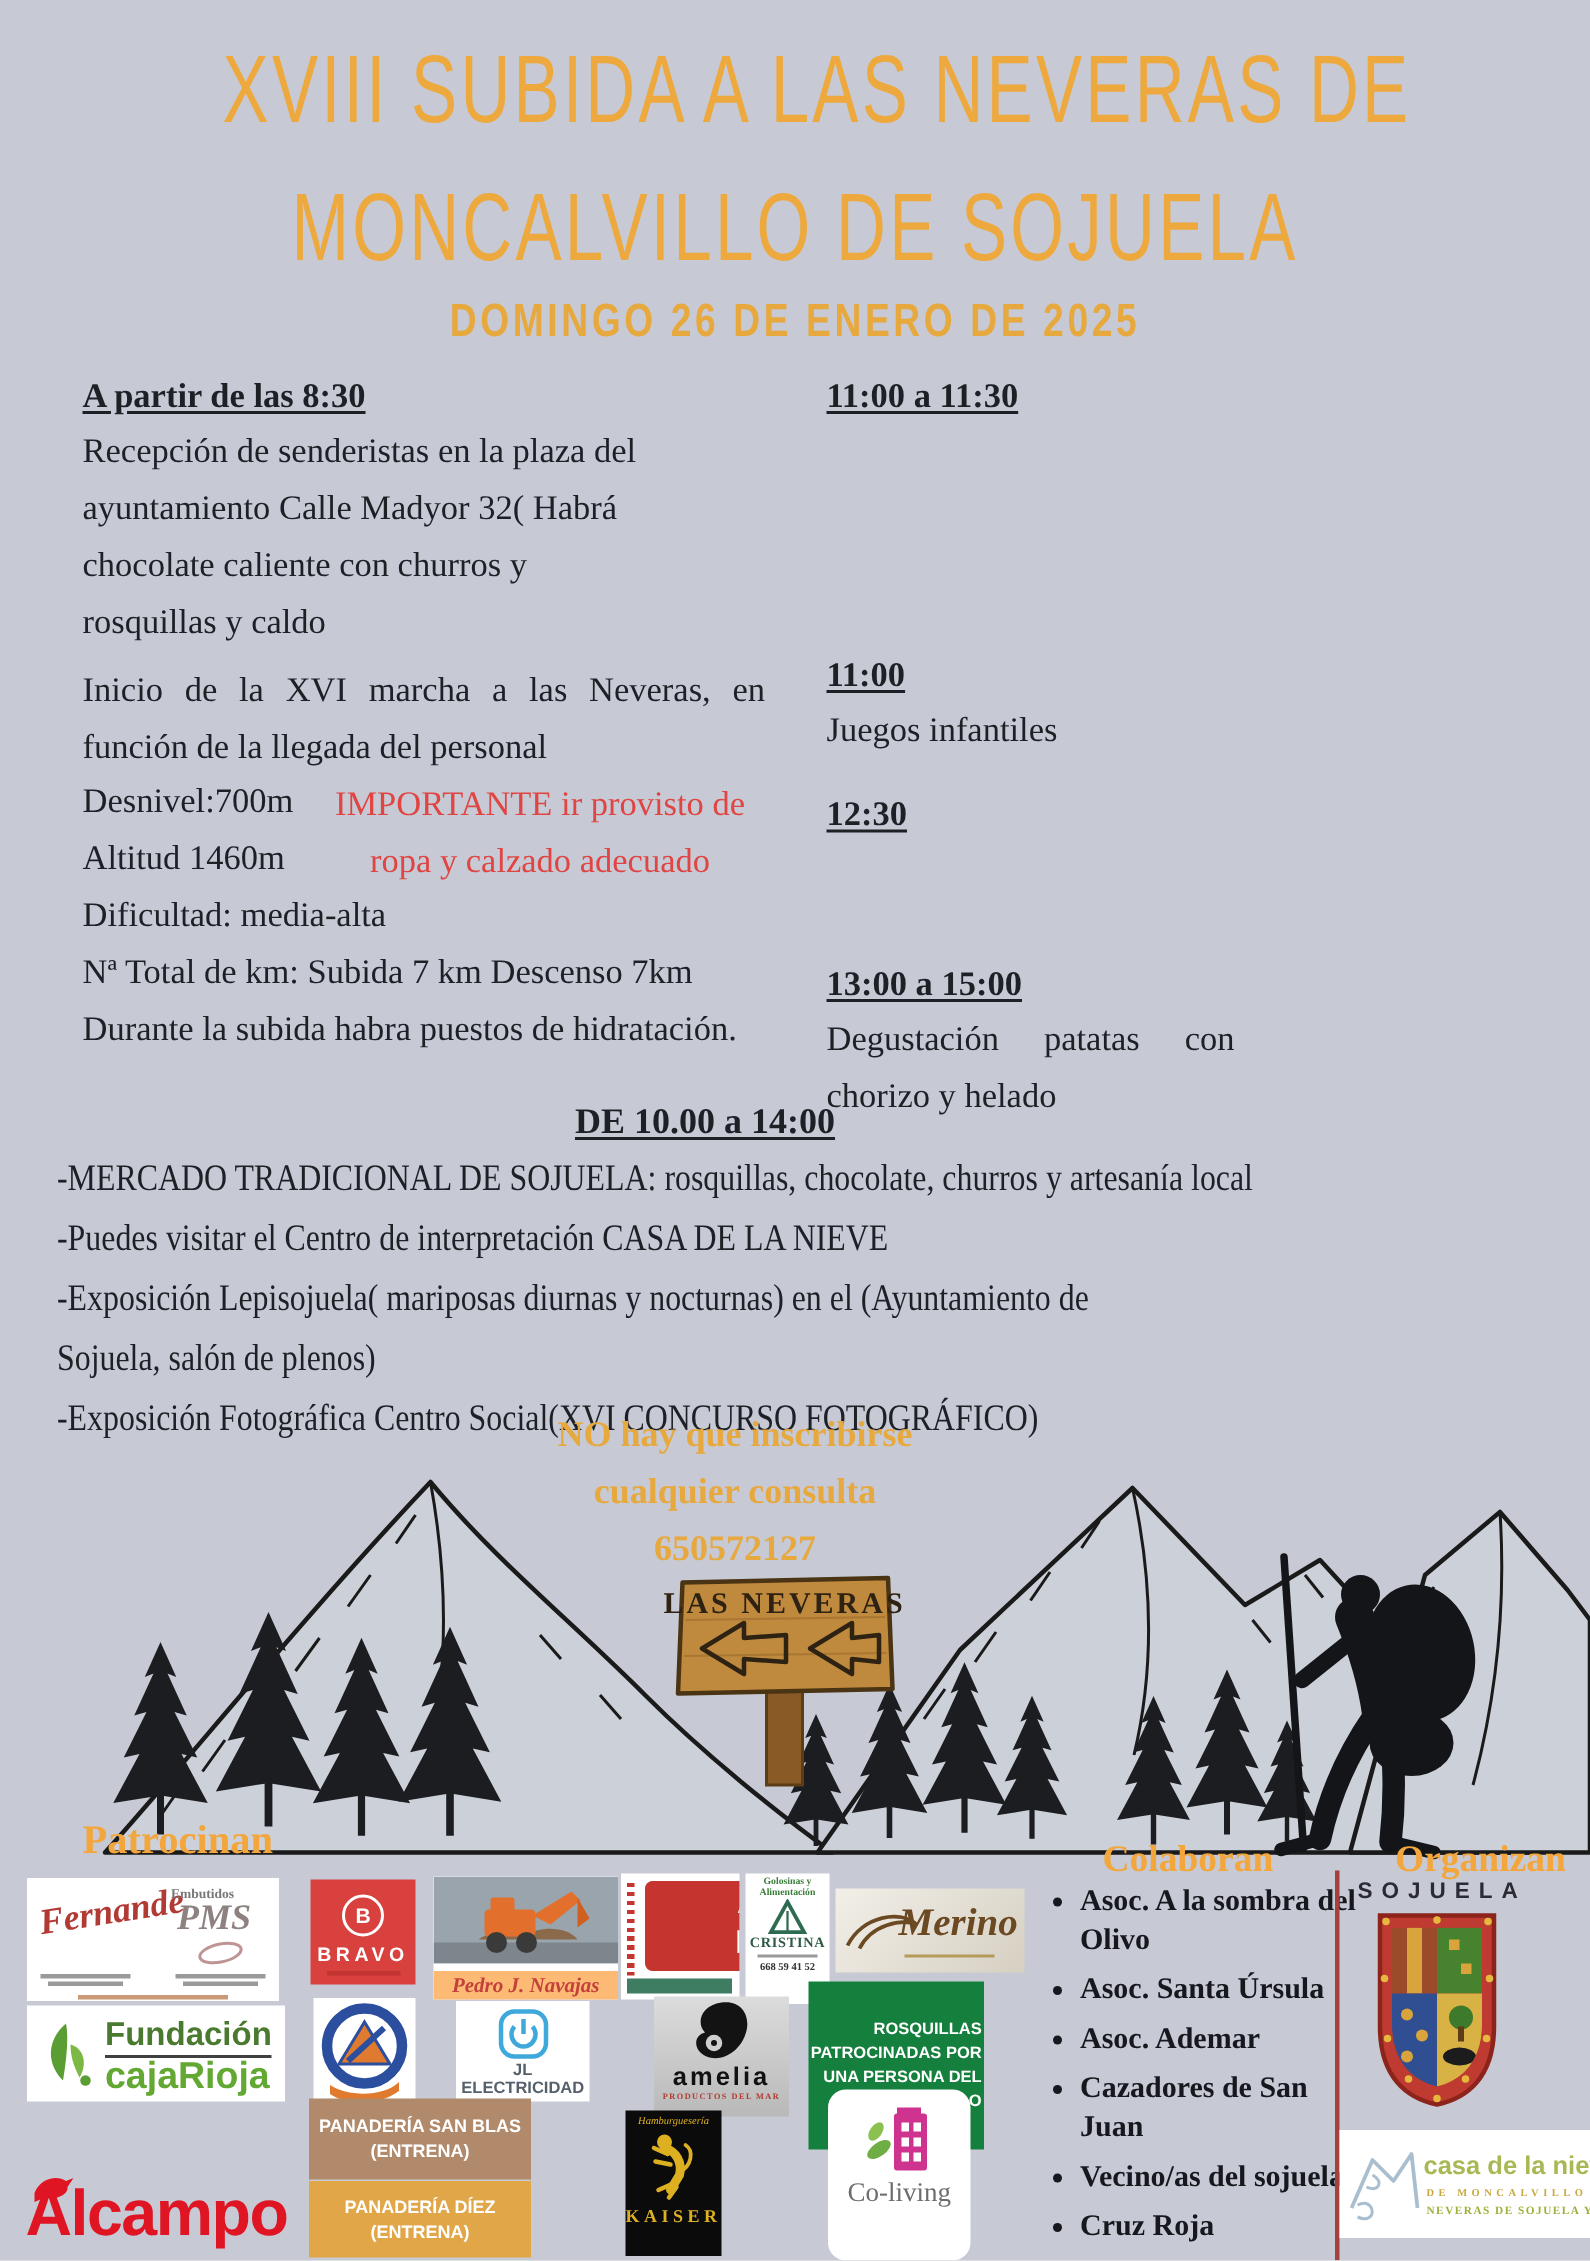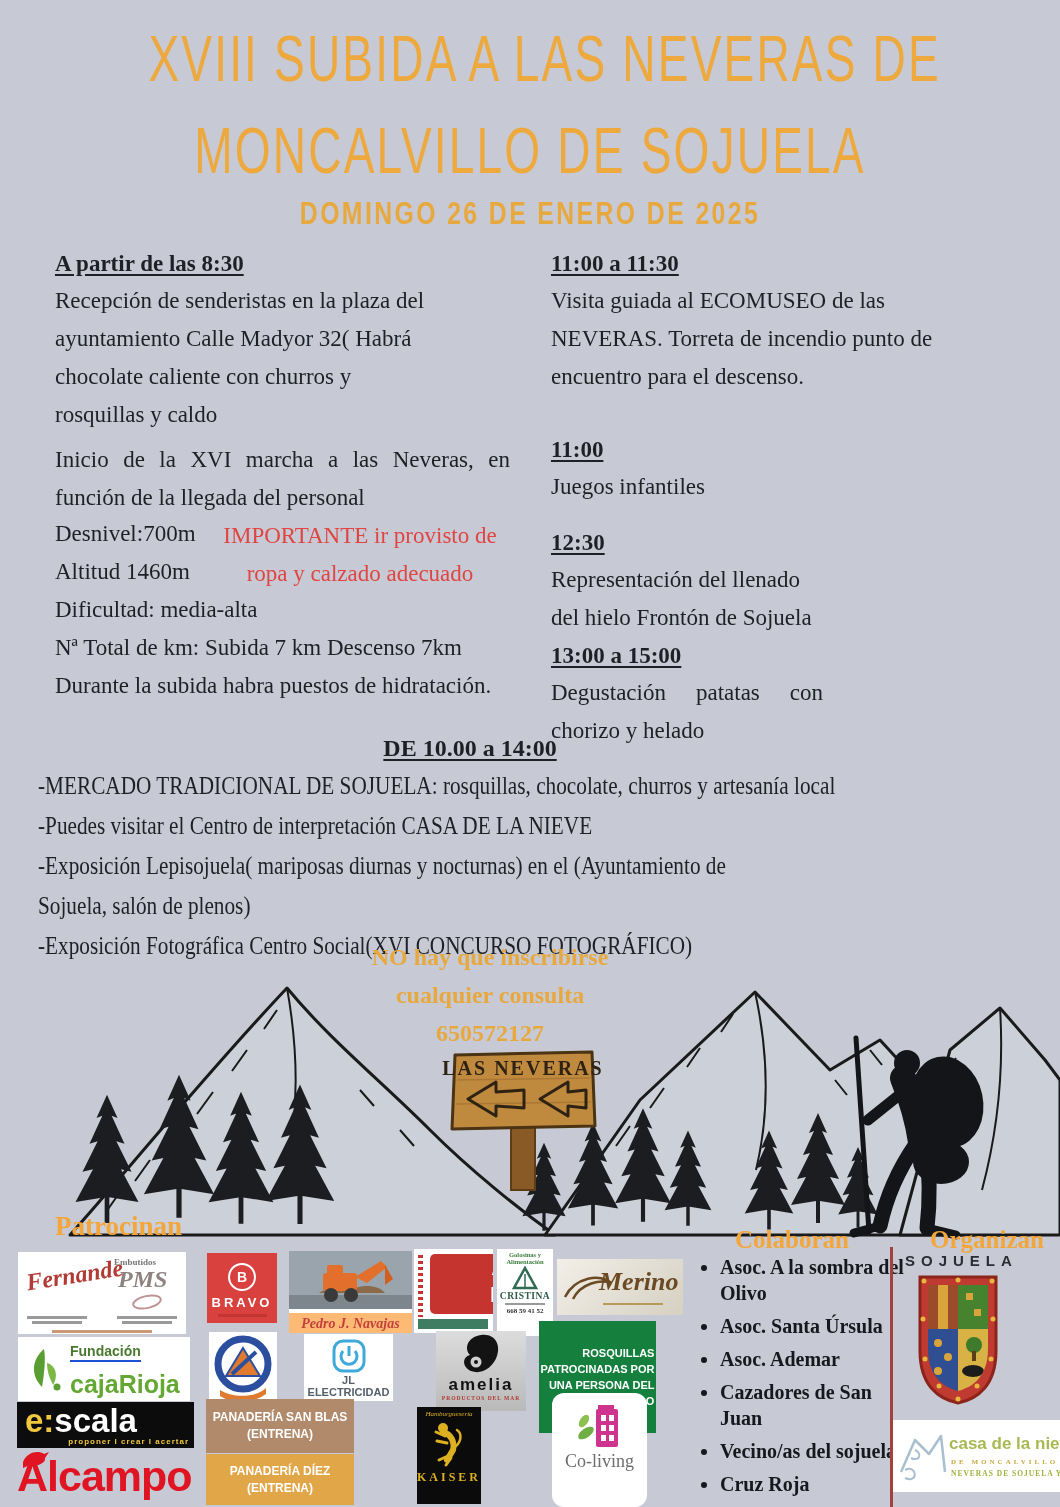--- a/index.html
+++ b/index.html
@@ -48,30 +48,25 @@
 Altitud 1460m
 Dificultad: media-alta
 Nª Total de km: Subida 7 km Descenso 7km</div>
     <div class="abs warning pre" style="left:150px;top:2px;width:310px;">IMPORTANTE ir provisto de
 ropa y calzado adecuado</div>
   </div>
 
   <div class="abs sched-b just" style="left:55px;top:667px;width:455px;">Durante la subida habra puestos de hidratación.</div>
 
   <div class="abs sched-h" style="left:551px;top:251px;">11:00 a 11:30</div>
-  <div class="abs sched-b pre" style="left:551px;top:282px;width:470px;">Visita guiada al ECOMUSEO  de las
-NEVERAS.  Torreta de incendio punto de
-encuentro para el descenso.</div>
 
   <div class="abs sched-h" style="left:551px;top:437px;">11:00</div>
   <div class="abs sched-b" style="left:551px;top:468px;width:400px;">Juegos infantiles</div>
 
   <div class="abs sched-h" style="left:551px;top:530px;">12:30</div>
-  <div class="abs sched-b pre" style="left:551px;top:561px;width:400px;">Representación del llenado
-del hielo Frontón de Sojuela</div>
 
   <div class="abs sched-h" style="left:551px;top:643px;">13:00 a 15:00</div>
   <div class="abs sched-b just" style="left:551px;top:674px;width:272px;">Degustación patatas con chorizo y helado</div>
 
   <div class="abs mid-h" style="left:0;top:735px;width:940px;">DE 10.00 a 14:00</div>
   <div class="abs market" style="left:38px;top:766px;">
     <div>-MERCADO TRADICIONAL DE SOJUELA: rosquillas, chocolate, churros y artesanía local</div>
     <div>-Puedes visitar el Centro de interpretación CASA DE LA NIEVE</div>
     <div class="pre">-Exposición Lepisojuela( mariposas diurnas y nocturnas) en el (Ayuntamiento de
 Sojuela, salón de plenos)</div>
@@ -211,21 +206,21 @@
     <div class="abs" style="left:42px;top:8px;font-style:italic;font-weight:700;font-size:26px;color:#6b4a23;">Merino</div>
     <div class="abs bar" style="left:46px;top:42px;width:60px;background:#b49b5a;height:2px;"></div>
   </div>
 
   <div class="logo" style="left:18px;top:1337px;width:172px;height:64px;background:#fff;">
     <svg class="abs" style="left:6px;top:8px;" width="40" height="48">
       <path d="M20,4 C8,14 6,30 18,42 C20,30 22,14 20,4 Z" fill="#5a9e33"></path>
       <path d="M23,18 C31,20 35,30 29,40 C25,32 23,26 23,18 Z" fill="#7cb944"></path>
       <circle cx="33" cy="42" r="3.5" fill="#5a9e33"></circle>
     </svg>
-    <div class="abs" style="left:52px;top:6px;font-family:'Liberation Sans',sans-serif;font-weight:700;font-size:14px;color:#4a7a2f;border-bottom:2px solid #1d4ed8;padding-bottom:1px;">Fundación</div>
+    <div class="abs" style="left:52px;top:6px;font-family:'Liberation Sans',sans-serif;font-weight:700;font-size:22px;color:#4a7a2f;border-bottom:2px solid #404040;padding-bottom:1px;">Fundación</div>
     <div class="abs" style="left:52px;top:33px;font-family:'Liberation Sans',sans-serif;font-weight:700;font-size:25px;color:#63a832;">cajaRioja</div>
   </div>
 
   <div class="logo" style="left:209px;top:1332px;width:68px;height:74px;background:#fff;">
     <svg width="62" height="70" style="margin:2px auto;display:block;">
       <circle cx="31" cy="30" r="25" fill="#fff" stroke="#2b4f9e" stroke-width="7"></circle>
       <path d="M31,14 L48,42 L14,42 Z" fill="#e07a2e" stroke="#2b4f9e" stroke-width="2"></path>
       <line x1="20" y1="40" x2="44" y2="18" stroke="#2b4f9e" stroke-width="4"></line>
       <path d="M8,56 C20,64 44,64 54,54 L54,60 C40,70 20,70 8,62 Z" fill="#e07a2e"></path>
     </svg>
@@ -248,26 +243,20 @@
     </svg>
     <div style="font-family:'Liberation Sans',sans-serif;font-size:17px;font-weight:700;letter-spacing:2px;color:#111;">amelia</div>
     <div style="font-size:5.5px;font-weight:700;letter-spacing:1px;color:#b03a2e;">PRODUCTOS DEL MAR</div>
   </div>
 
   <div class="logo pre" style="left:539px;top:1321px;width:117px;height:112px;background:#15803d;color:#fff;display:flex;align-items:center;justify-content:center;text-align:right;font-family:'Liberation Sans',sans-serif;font-size:11px;font-weight:700;line-height:16px;">ROSQUILLAS
 PATROCINADAS POR
 UNA PERSONA DEL
 PUEBLO</div>
 
-  <div class="logo" style="left:17px;top:1402px;width:177px;height:46px;background:#0c0c0c;">
-    <div class="abs" style="left:8px;top:0px;font-family:'Liberation Sans',sans-serif;font-size:33px;font-weight:700;">
-      <span style="color:#f0c73e;">e:</span><span style="color:#fff;">scala</span>
-    </div>
-    <div class="abs" style="right:5px;bottom:2px;font-family:'Liberation Sans',sans-serif;font-size:8px;font-weight:700;color:#f0c73e;letter-spacing:1px;">proponer  I  crear  I  acertar</div>
-  </div>
 
   <div class="logo pre" style="left:206px;top:1399px;width:148px;height:54px;background:#b18a6b;color:#fff;display:flex;align-items:center;justify-content:center;text-align:center;font-family:'Liberation Sans',sans-serif;font-size:12px;font-weight:700;line-height:17px;">PANADERÍA SAN BLAS
 (ENTRENA)</div>
 
   <div class="logo pre" style="left:206px;top:1454px;width:148px;height:51px;background:#e0a647;color:#fff;display:flex;align-items:center;justify-content:center;text-align:center;font-family:'Liberation Sans',sans-serif;font-size:12px;font-weight:700;line-height:17px;">PANADERÍA DÍEZ
 (ENTRENA)</div>
 
   <div class="logo" style="left:417px;top:1407px;width:64px;height:97px;background:#0b0b0b;text-align:center;">
     <div style="font-size:7px;font-style:italic;color:#ddb022;padding-top:3px;">Hamburguesería</div>
     <svg width="40" height="52" style="margin:0 auto;display:block;">

